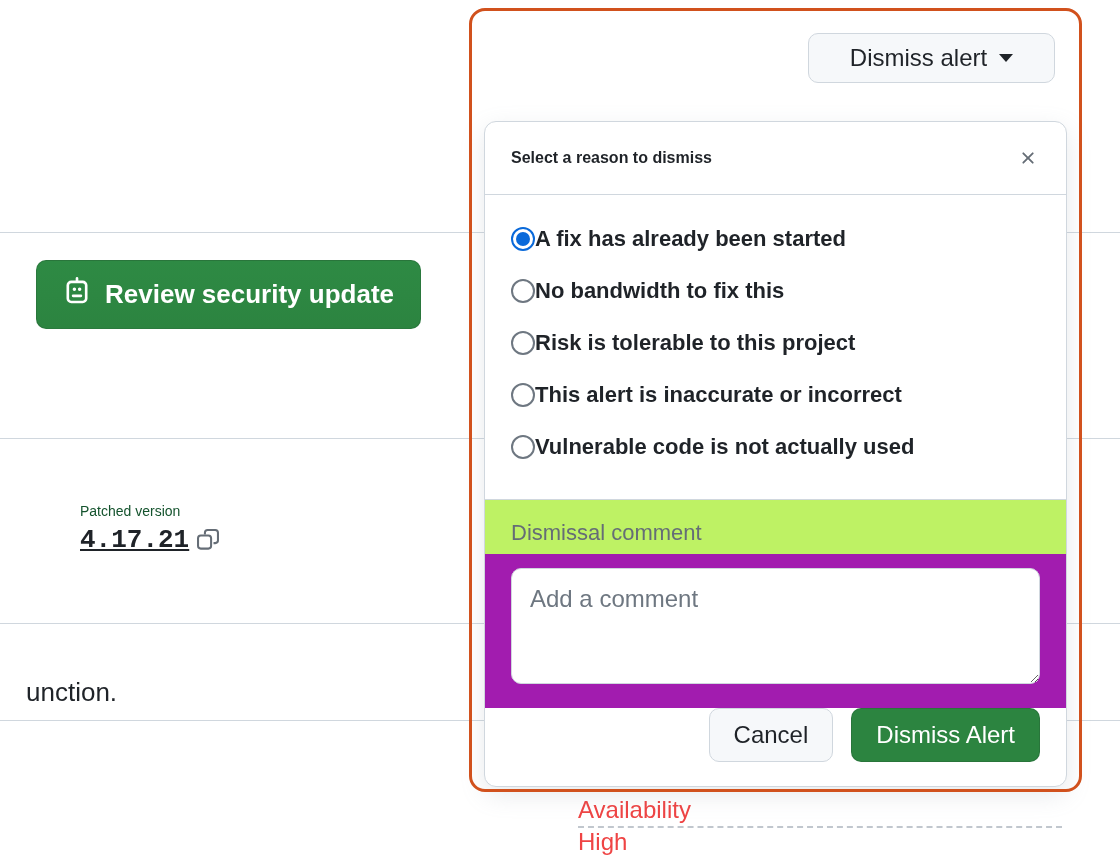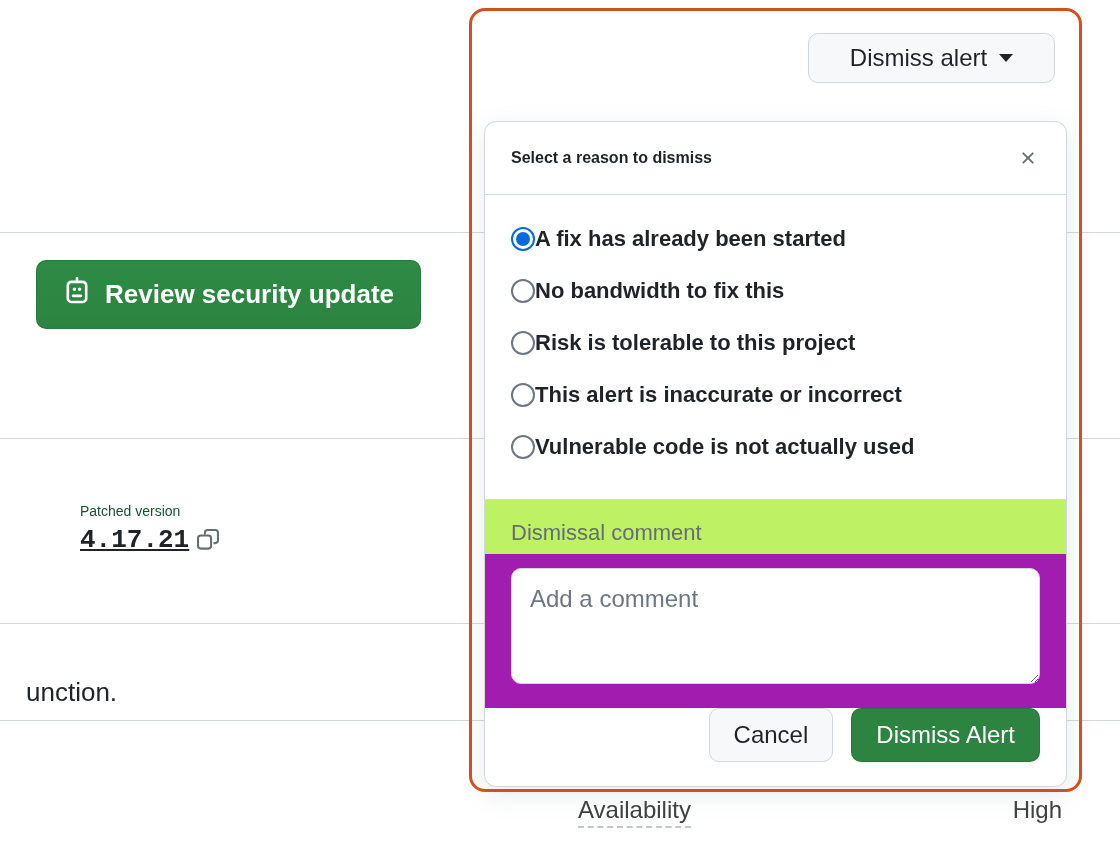--- a/index.html
+++ b/index.html
@@ -69,21 +69,22 @@
     position: absolute;
     left: 0; top: 677px;
     font-size: 26px;
     padding-left: 26px;
   }
   .cvss-row {
     position: absolute;
     left: 578px; right: 58px; top: 796px;
     display: flex; justify-content: space-between;
     font-size: 24px;
-    color: #404040;
+    color: #ef4444;
+    flex-direction: column;
   }
   .cvss-label {
     border-bottom: 2px dashed #c1c7ce;
     padding-bottom: 2px;
   }
 
   
   .highlight-frame {
     position: absolute;
     left: 469px; top: 8px;

